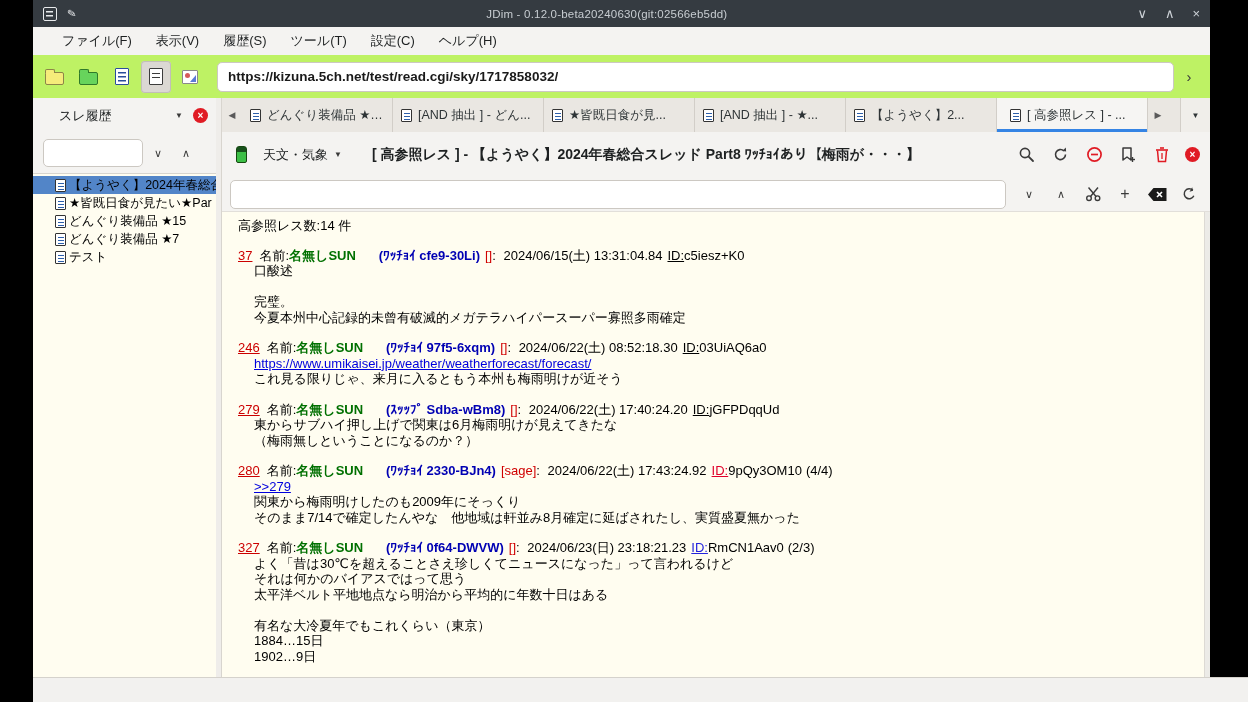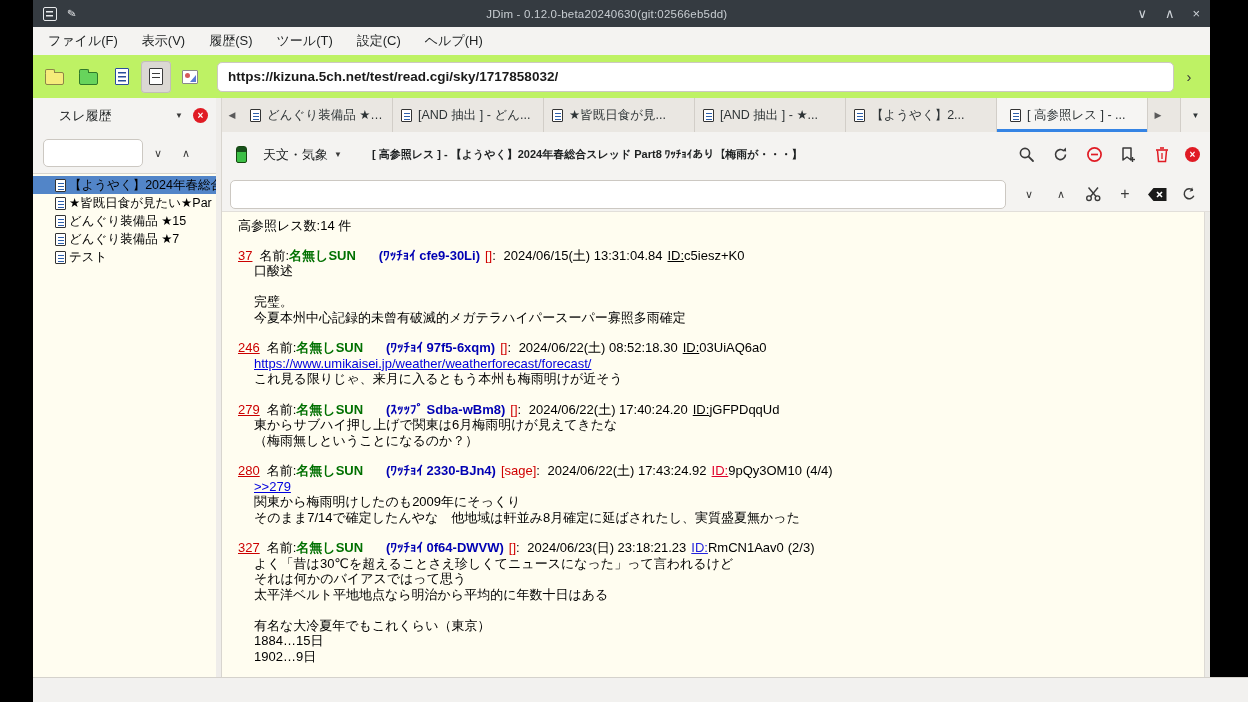--- a/index.html
+++ b/index.html
@@ -15,21 +15,21 @@
   .titlebar .appicon { width:14px; height:14px; border:1.5px solid #e8eaec; border-radius:2px;
     background:linear-gradient(#e8eaec 0 0) 2px 3px/7px 1.5px no-repeat,
                linear-gradient(#e8eaec 0 0) 2px 7px/7px 1.5px no-repeat, transparent; }
   .titlebar .pinicon { margin-left:10px; color:#e8eaec; font-size:11px; transform:rotate(35deg); }
   .titlebar .title { flex:1; text-align:center; font-size:11.5px; letter-spacing:.2px; }
   .winctl { display:flex; gap:18px; font-size:13px; color:#ced3d8; }
   .winctl span { cursor:default; }
 
   
   .menubar { height:28px; background:#f4f3f1; display:flex; align-items:center;
-    padding-left:4px; gap:2px; flex:0 0 auto; }
+    padding-left:18px; gap:2px; flex:0 0 auto; }
   .menubar .mitem { font-size:13px; color:#1d2021; padding:4px 11px; border-radius:3px; }
 
   
   .toolbar { height:43px; background:#bef264; display:flex; align-items:center;
     padding:0 10px 0 6px; gap:4px; flex:0 0 auto; }
   .tbtn { width:30px; height:32px; display:flex; align-items:center; justify-content:center;
     border-radius:4px; }
   .tbtn.pressed { background:#dbd8d3; box-shadow:inset 0 0 0 1px #c2beb8; }
   .icon-folder { width:19px; height:13px; background:#f5ec7a; border:1px solid #8d8547;
     border-radius:1.5px 2px 2px 2px; position:relative; margin-top:3px; }
@@ -94,21 +94,21 @@
   .tab.active::after { content:""; position:absolute; left:0; right:0; bottom:0; height:3px; background:#3584e4; }
   .tab .tlabel { overflow:hidden; text-overflow:ellipsis; }
   .tab-dd { width:30px; margin-left:auto; display:flex; align-items:center; justify-content:center;
     font-size:8px; color:#2e3436; border-left:1px solid #d2cec8; background:#f0eeea; }
 
   .threadbar { height:45px; display:flex; align-items:center; padding:0 10px 0 14px; gap:8px; flex:0 0 auto; }
   .board-icon { width:11px; height:17px; border-radius:3px 3px 2px 2px;
     background:linear-gradient(#17511b 0 5px, #3cbf46 5px); border:1px solid #14470f; }
   .board-sel { display:flex; align-items:center; gap:6px; padding:4px 8px; font-size:13px; color:#1d2021; }
   .board-sel .dd { font-size:8px; color:#3a3a3a; }
-  .thread-title { font-size:11px; font-weight:700; color:#1d2021; white-space:nowrap;
+  .thread-title { font-size:14px; font-weight:700; color:#1d2021; white-space:nowrap;
     overflow:hidden; text-overflow:ellipsis; flex:1; padding-left:14px; }
   .tb-icons { display:flex; gap:12px; align-items:center; }
   .ibtn { width:22px; height:22px; display:flex; align-items:center; justify-content:center; }
 
   .findbar { height:34px; display:flex; align-items:center; padding:0 8px; gap:4px; flex:0 0 auto; }
   .find-input { flex:1; height:29px; background:#fff; border:1px solid #ccc8c2; border-radius:5px; }
   .find-icons { display:flex; gap:6px; align-items:center; padding-left:6px; }
 
   
   .content-wrap { flex:1; display:flex; min-height:0; border-top:1px solid #e2dfda; }

